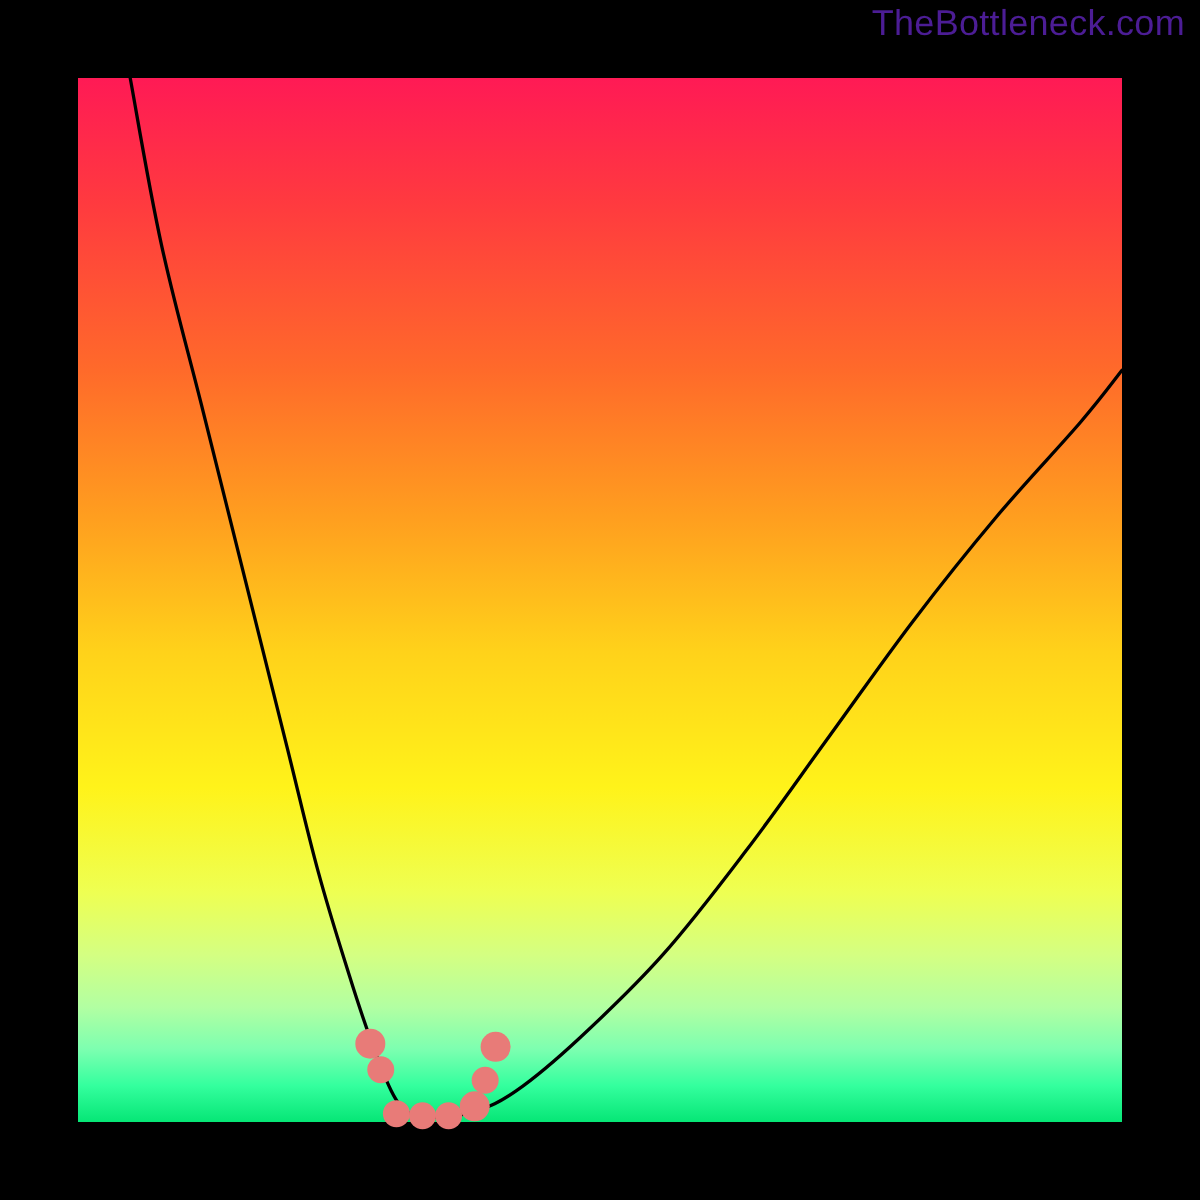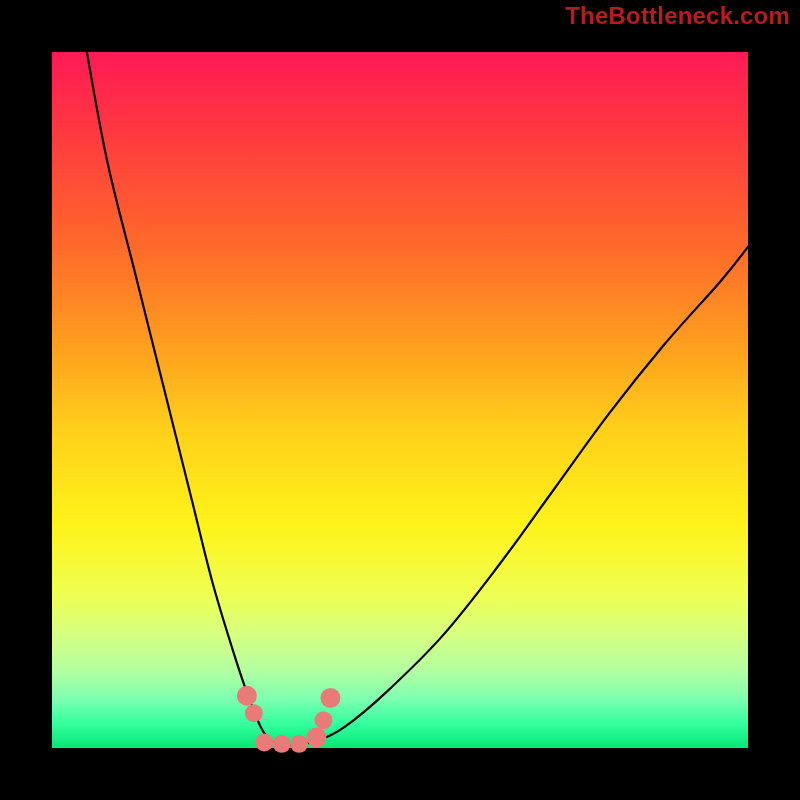--- a/index.html
+++ b/index.html
@@ -14,22 +14,22 @@
     position: relative;
     width: 800px;
     height: 800px;
   }
   .watermark {
     position: absolute;
     top: 2px;
     right: 10px;
     font-family: Arial, Helvetica, sans-serif;
     font-size: 24px;
-    color: #b91c1c;
-    font-weight: 700;
+    color: #4c1d95;
+    font-weight: 400;
     letter-spacing: 0.2px;
     z-index: 10;
   }
   svg {
     display: block;
   }
 </style>
 </head>
 <body>
 <div class="wrap">

